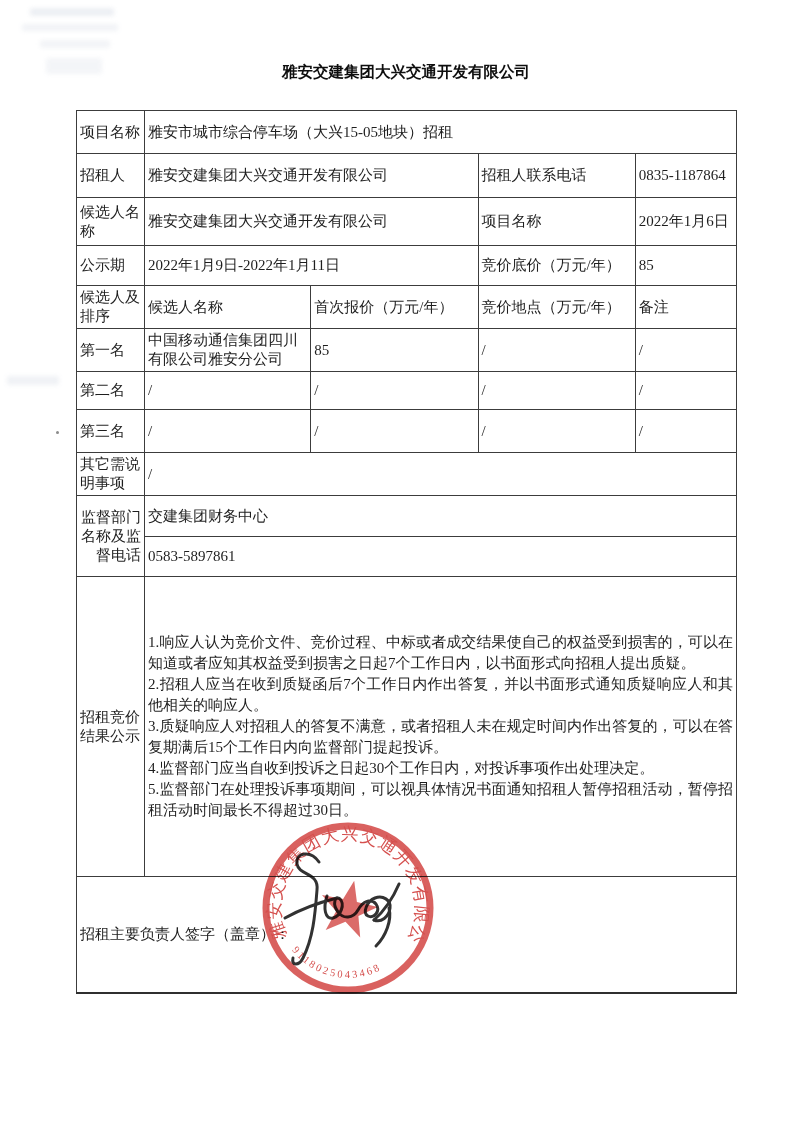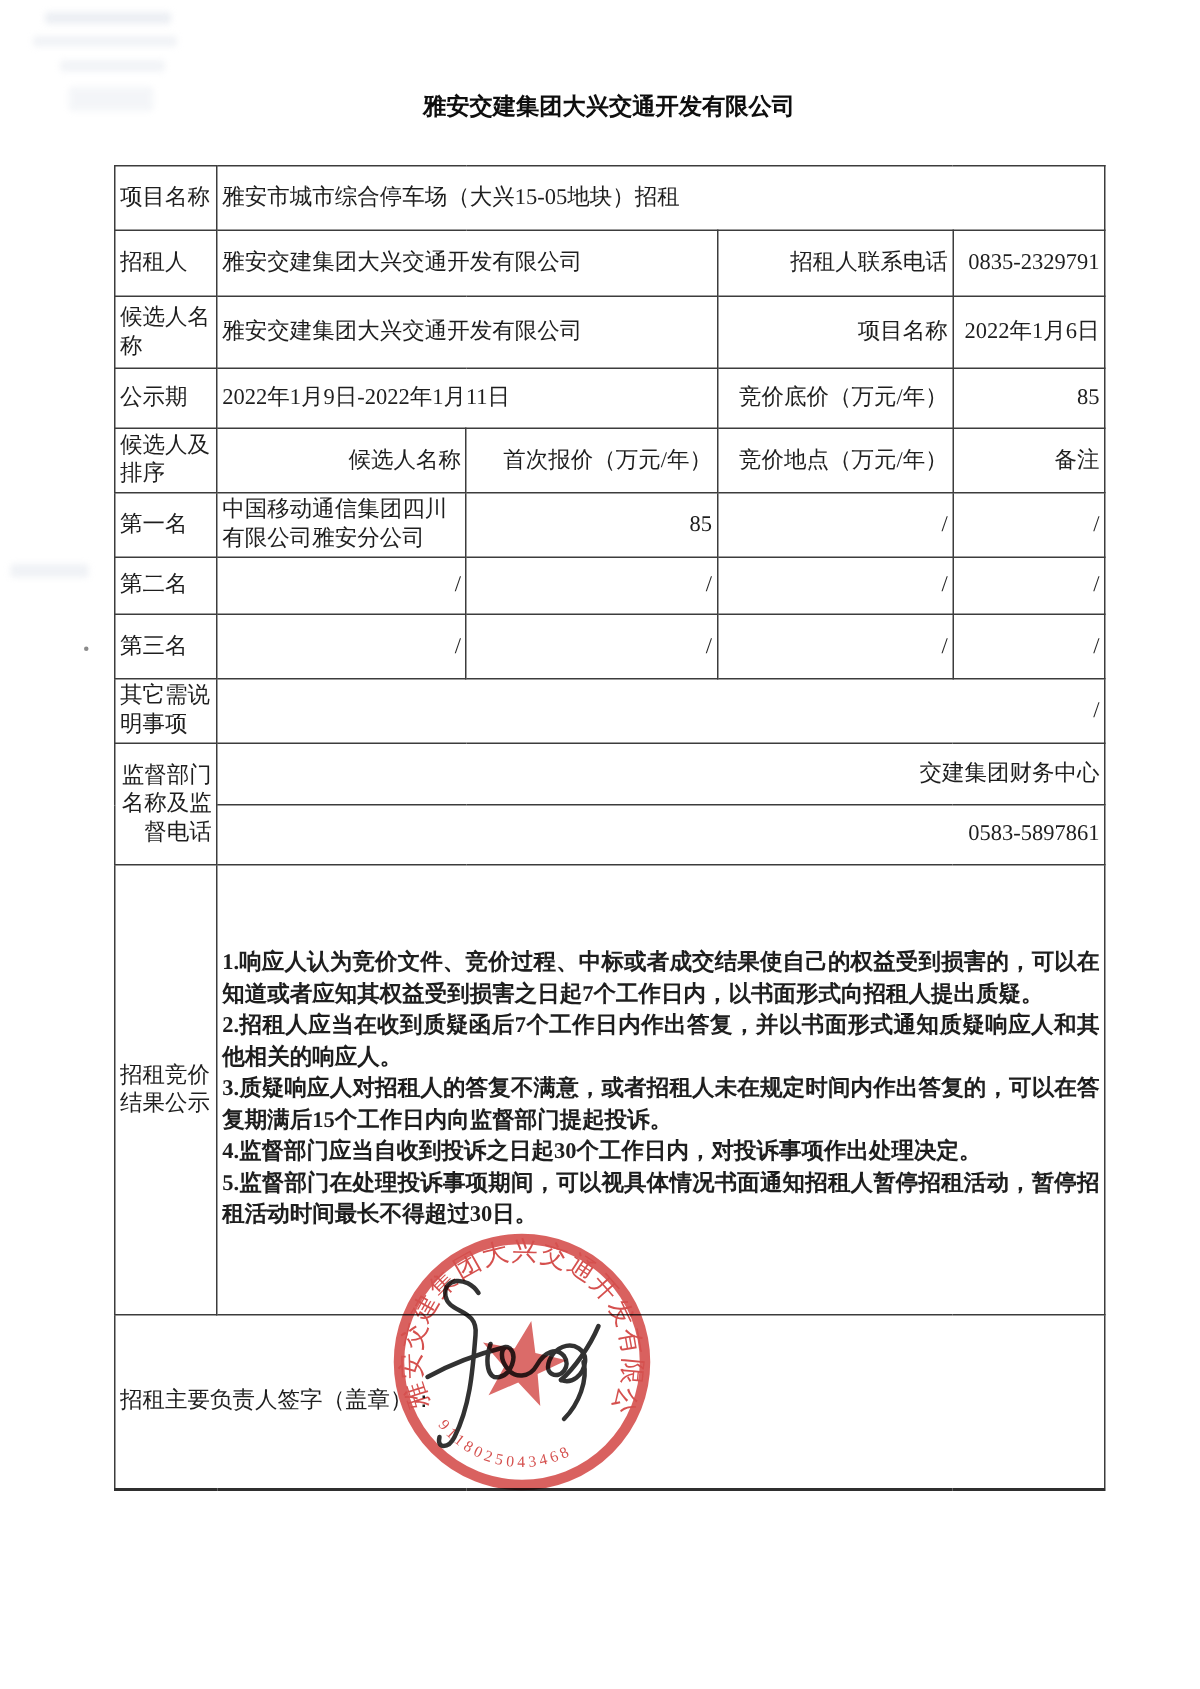--- a/index.html
+++ b/index.html
@@ -27,26 +27,26 @@
 
   table.doc{
     position:absolute;left:76px;top:110px;width:661px;
     border-collapse:collapse;table-layout:fixed;
   }
   table.doc td{
     border:1px solid #3c3c3c;
     font-size:15px;line-height:19px;
     padding:2px 3px;vertical-align:middle;color:#1e1e1e;
   }
-  td.c{text-align:right;}
+  td.c{text-align:left;}
   td.stub{padding-left:2px;padding-right:2px;margin-left:20px;}
   td.stub-c{text-align:right;padding-left:1px;padding-right:1px;}
   tr.sig td{border-bottom:2px solid #2f2f2f;padding-left:3px;}
   .obj-cell{padding:6px 6px;}
-  .obj-cell p{margin:0;text-align:justify;line-height:21px;font-weight:bold;}
+  .obj-cell p{margin:0;text-align:justify;line-height:21px;}
   td.slash{font-family:"Liberation Serif",serif;}
 
   .stamp{position:absolute;left:258px;top:818px;width:180px;height:180px;
          mix-blend-mode:multiply;opacity:.88;}
   .stamp svg{width:100%;height:100%;}
   .stamp text{fill:#cf3735;font-family:"Liberation Serif",serif;}
   .sign{position:absolute;left:277px;top:846px;width:132px;height:128px;
         mix-blend-mode:multiply;}
 </style>
 </head>
@@ -75,21 +75,21 @@
   <tbody>
       <tr style="height:43px">
     <td class="stub">项目名称</td>
     <td colspan="4">雅安市城市综合停车场（大兴15-05地块）招租</td>
   </tr>
 
   <tr style="height:44px">
     <td class="stub">招租人</td>
     <td colspan="2">雅安交建集团大兴交通开发有限公司</td>
     <td class="c">招租人联系电话</td>
-    <td class="c">0835-2329791</td>
+    <td class="c">0835-1187864</td>
   </tr>
 
   <tr style="height:48px">
     <td class="stub">候选人名称</td>
     <td colspan="2">雅安交建集团大兴交通开发有限公司</td>
     <td class="c">项目名称</td>
     <td class="c">2022年1月6日</td>
   </tr>
 
   <tr style="height:40px">

